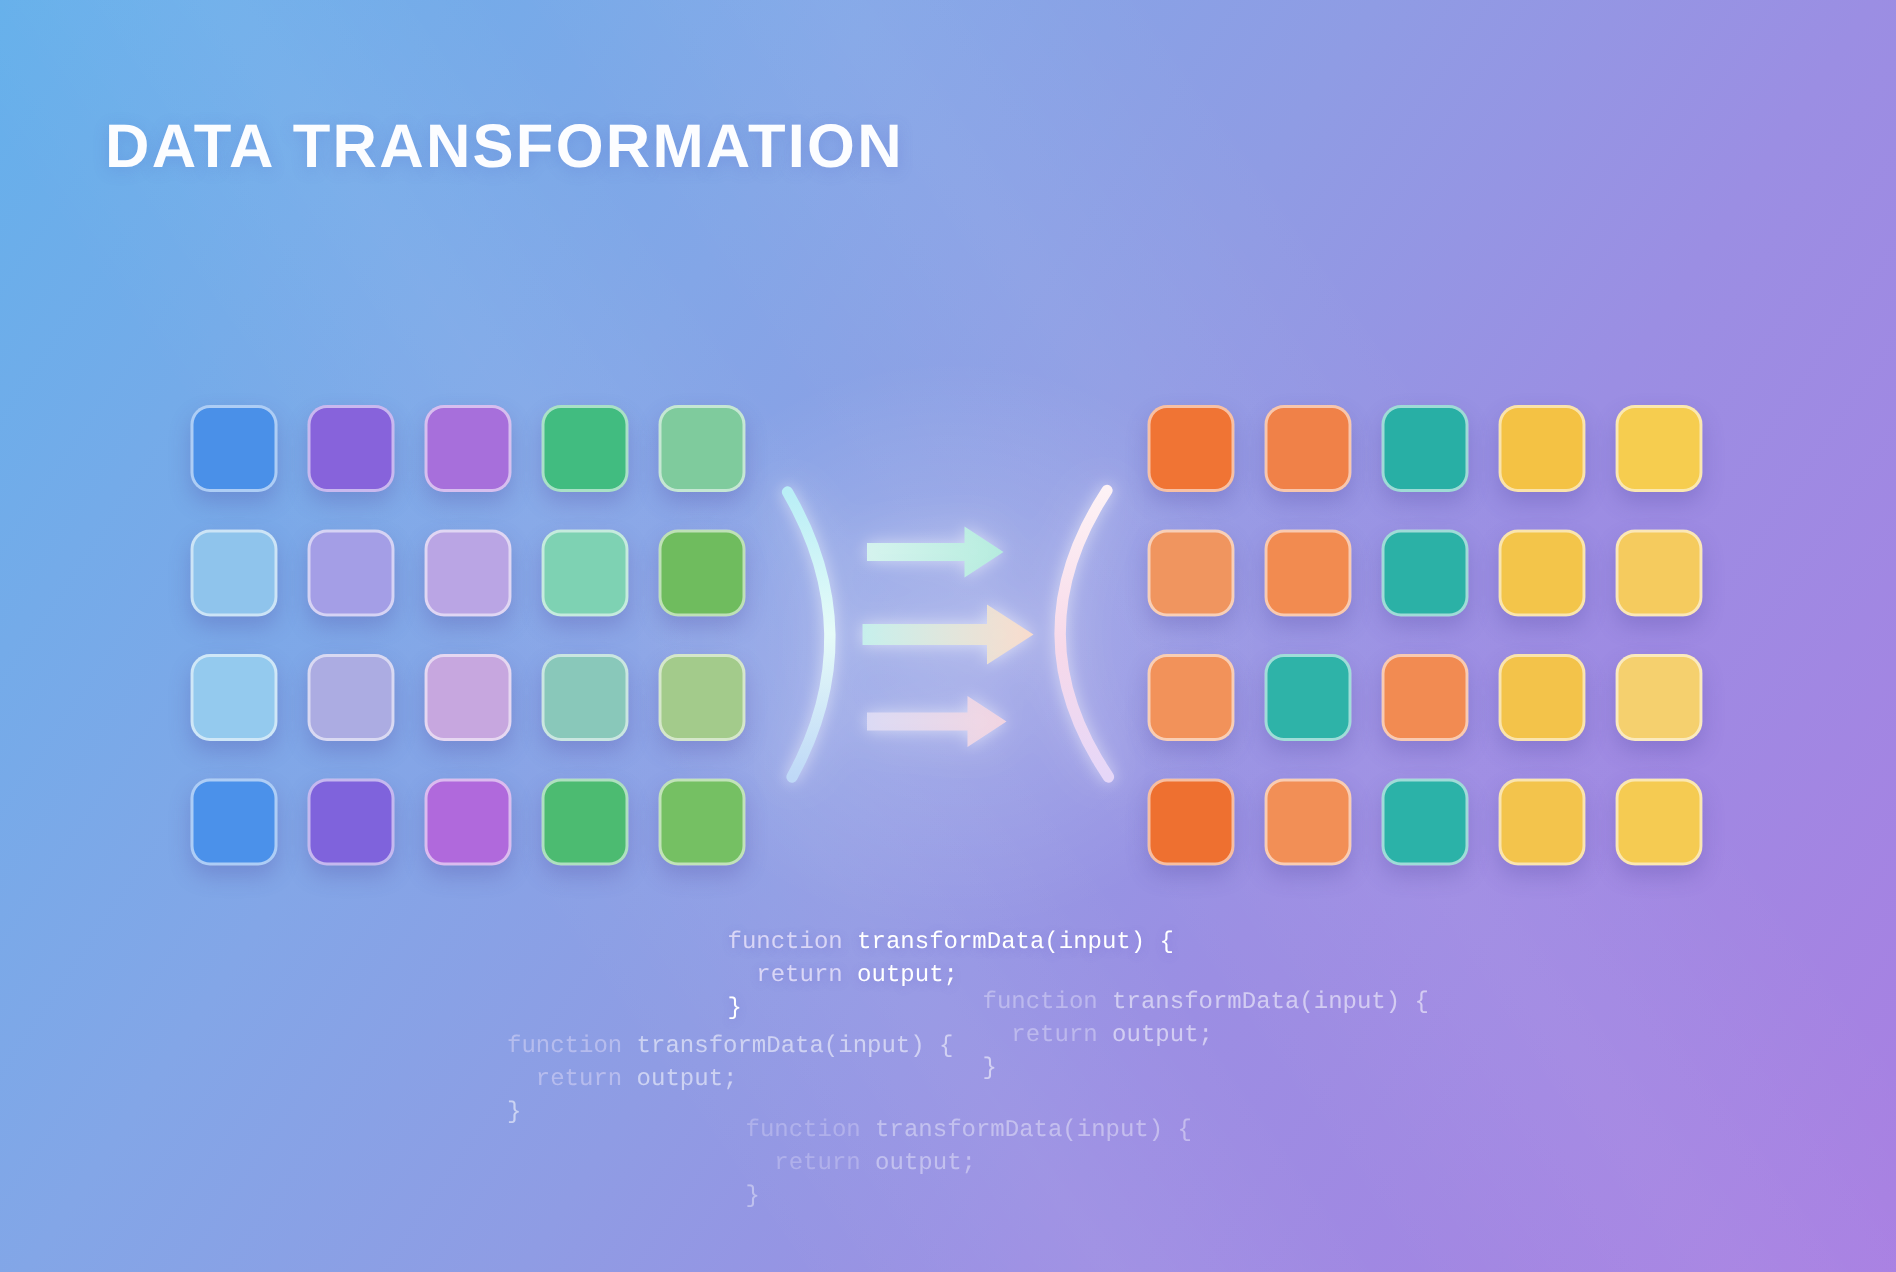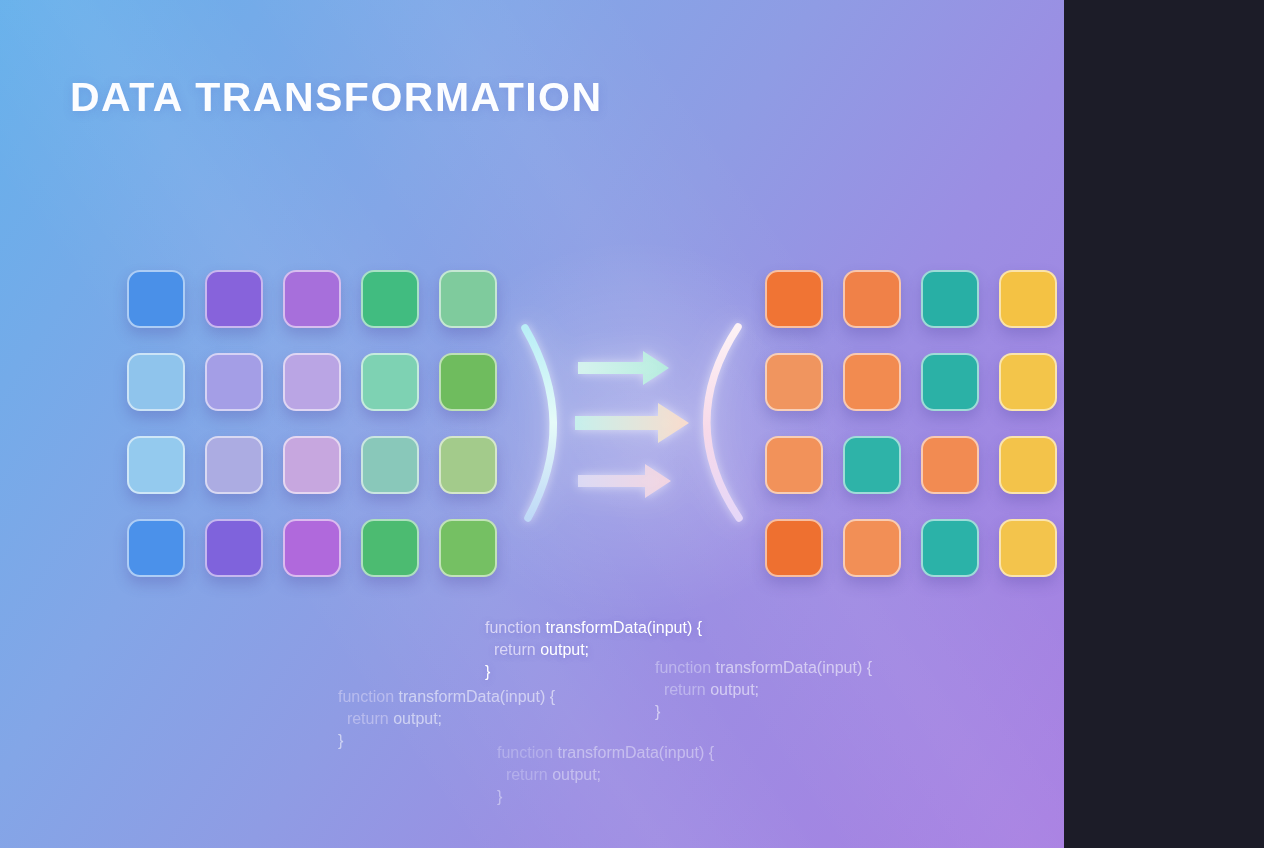--- a/index.html
+++ b/index.html
@@ -1,17 +1,17 @@
 <!DOCTYPE html>
 <html><head>
 <meta charset="utf-8">
 <style>
   html,body { margin:0; padding:0; background:#1c1c28; }
   .canvas {
-    position:relative; width:1064px; height:848px; overflow:hidden;
+    position:relative; width:1264px; height:848px; overflow:hidden;
     background:linear-gradient(124deg,#65b0eb 0%,#83a6e7 32%,#8f9ce4 50%,#9b8ee3 68%,#a87fe2 100%);
     font-family:"Liberation Sans", sans-serif;
   }
   .streaks {
     position:absolute; inset:0; pointer-events:none;
     background:linear-gradient(55deg, rgba(255,255,255,0) 28%, rgba(255,255,255,0.05) 40%,
       rgba(255,255,255,0) 50%, rgba(255,255,255,0.045) 62%, rgba(255,255,255,0) 74%);
   }
   .center-glow {
     position:absolute; left:420px; top:240px; width:430px; height:380px; pointer-events:none;
@@ -32,21 +32,21 @@
   .cell {
     box-sizing:border-box; border-radius:13px;
     border:2px solid rgba(255,255,255,0.55);
     box-shadow:0 7px 14px rgba(70,60,150,0.25);
   }
   .transform-svg {
     position:absolute; left:495px; top:300px;
     filter:drop-shadow(0 0 5px rgba(255,255,255,0.55)) drop-shadow(0 0 16px rgba(255,255,255,0.35));
   }
   .code {
-    position:absolute; font-family:Liberation Sans, sans-serif;
+    position:absolute; font-family:Liberation Mono, monospace;
     font-size:16px; line-height:22px;
   }
   .code-line { white-space:pre; }
   .kw    { color:#d9d6f6; }
   .plain { color:#ffffff; }
   .s1 { left:485px; top:617px; text-shadow:0 1px 6px rgba(110,100,210,0.35); }
   .s2 { left:655px; top:657px; opacity:0.55; }
   .s3 { left:338px; top:686px; opacity:0.55; }
   .s4 { left:497px; top:742px; opacity:0.40; filter:blur(0.5px); }
   .logo {

